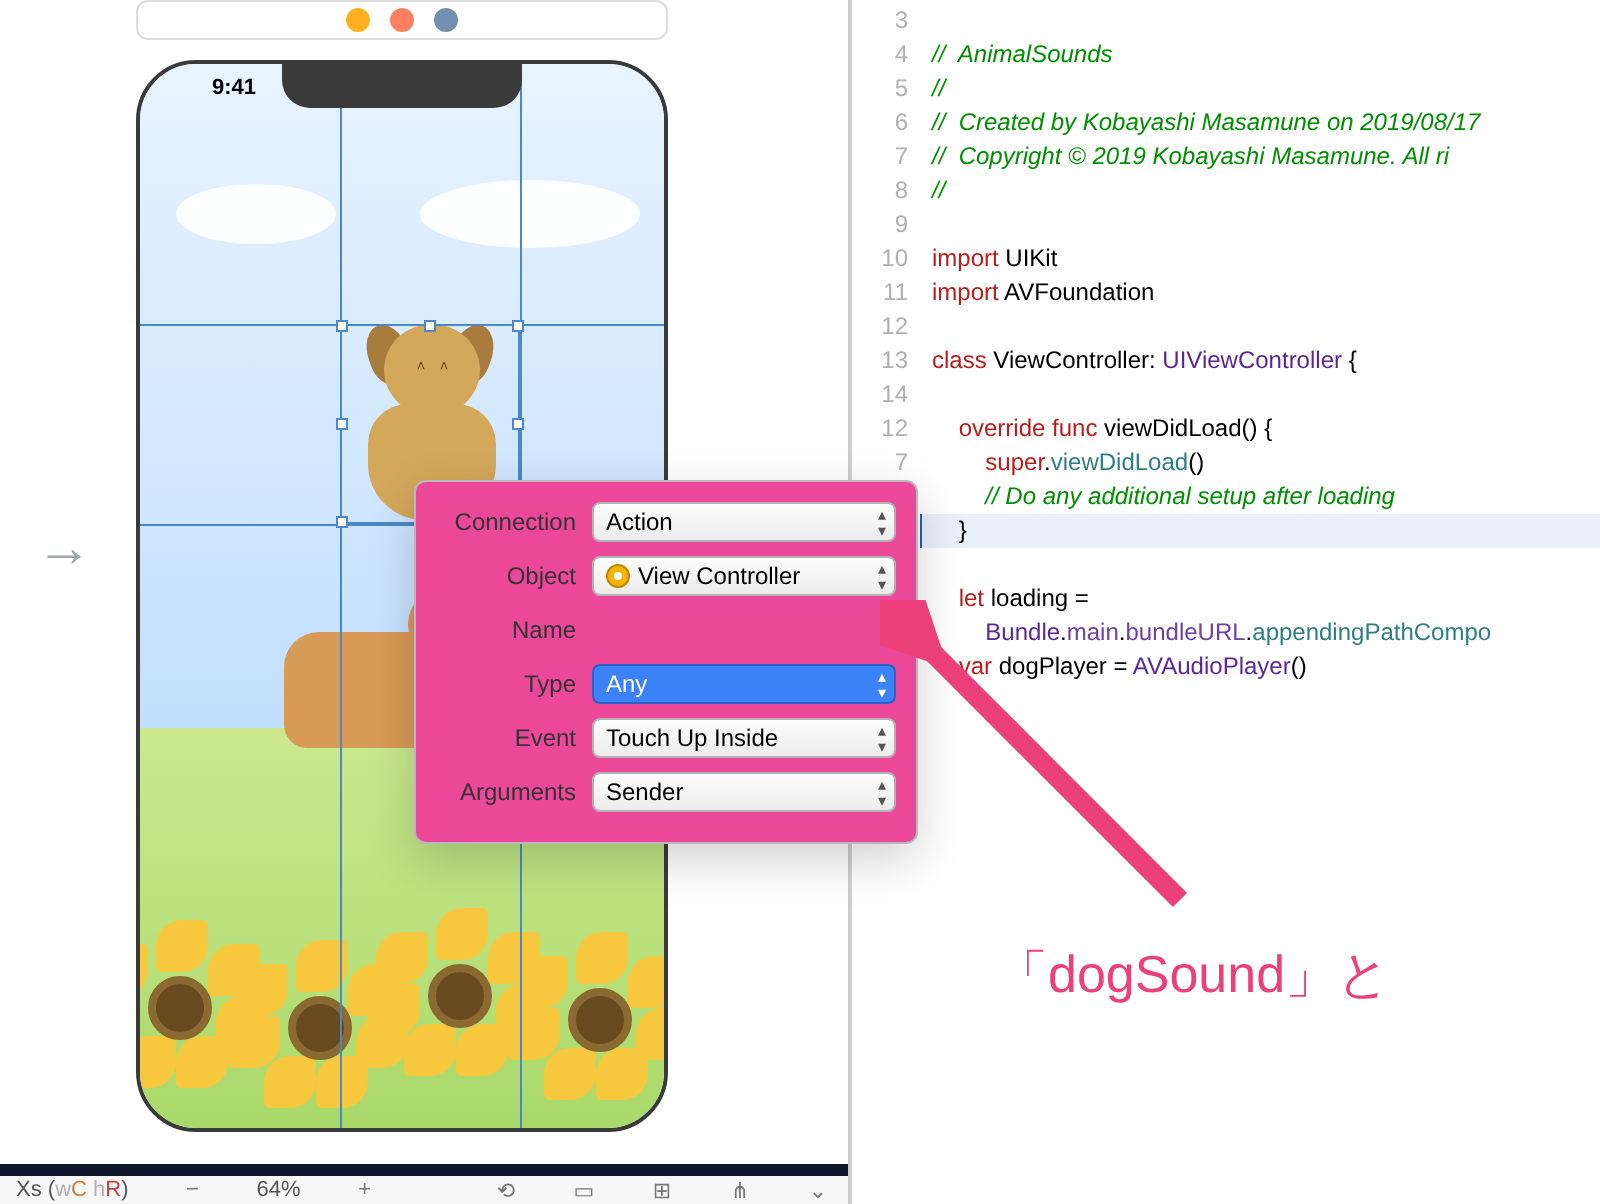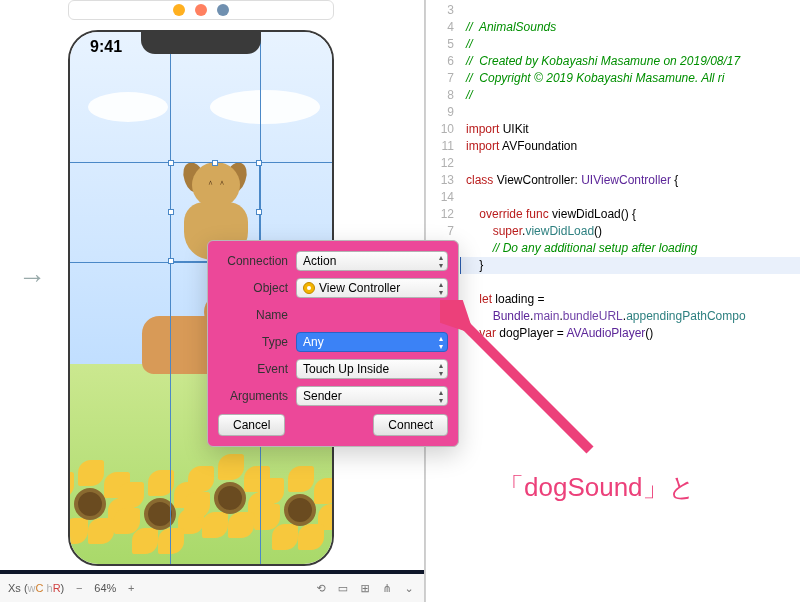--- a/index.html
+++ b/index.html
@@ -7,21 +7,21 @@
 
 
 .ib-panel { position: absolute; left: 0; top: 0; width: 425px; height: 602px; background: #fff; border-right: 1px solid #ccc; }
 .ib-header { position: absolute; top: 0; left: 68px; width: 266px; height: 20px; background: #fff; border: 1px solid #ddd; border-radius: 6px; display: flex; align-items: center; justify-content: center; gap: 10px; }
 .hb { width: 12px; height: 12px; border-radius: 50%; }
 .hb1 { background: #ffb020; } .hb2 { background: #ff8060; } .hb3 { background: #7090b0; }
 
 
 .iphone { position: absolute; left: 68px; top: 30px; width: 266px; height: 536px; background: #fff; border: 2px solid #3a3a3a; border-radius: 30px; overflow: hidden; }
 .notch { position: absolute; top:0; left:50%; transform:translateX(-50%); width: 120px; height: 22px; background:#3a3a3a; border-radius: 0 0 14px 14px; }
-.status-time { position:absolute; top:6px; left:20px; font-size:16px; font-weight:600; }
+.status-time { position:absolute; top:6px; left:36px; font-size:11px; font-weight:600; }
 .sky { position:absolute; top:0; left:0; right:0; height: 370px; background: linear-gradient(#e8f3ff 0%, #cfe6ff 60%, #bcdcff 100%); }
 .cloud { position:absolute; background:#fff; border-radius:50%; opacity:0.9; }
 .cloud.c1 { top:60px; left:18px; width:80px; height:30px; }
 .cloud.c2 { top:58px; left:140px; width:110px; height:34px; }
 .grass { position:absolute; bottom:0; left:0; right:0; height: 200px; background: linear-gradient(#cbe88f, #a9d96a); }
 .flower { position:absolute; bottom:20px; width:80px; height:80px; }
 .flower .center { position:absolute; left:24px; top:24px; width:32px; height:32px; background:#6a4b20; border-radius:50%; border:4px solid #8a6a30; }
 .flower .petal { position:absolute; width:26px; height:26px; background:#f7c83d; border-radius:50% 10% 50% 10%; }
 .flower .p1{top:-4px;left:28px;} .flower .p2{top:8px;left:54px;} .flower .p3{top:34px;left:58px;}
 .flower .p4{top:54px;left:38px;} .flower .p5{top:54px;left:12px;} .flower .p6{top:34px;left:-6px;}
@@ -45,21 +45,21 @@
 
 .guide-v { position:absolute; top:0; bottom:0; width:1px; background:#4a88c7; }
 .guide-h { position:absolute; left:0; right:0; height:1px; background:#4a88c7; }
 .sel-box { position:absolute; border:1px solid #4a88c7; }
 .handle { position:absolute; width:6px; height:6px; background:#fff; border:1px solid #4a88c7; }
 
 
 .ins-arrow { position:absolute; left:18px; top:258px; color:#9aa; font-size:28px; }
 
 
-.ib-footer { position:absolute; bottom:0; left:0; right:0; height:32px; background:#f7f7f7; border-top:4px solid #0f172a; display:flex; align-items:center; font-size:11px; color:#555; gap:8px; padding:0 8px;}
+.ib-footer { position:absolute; bottom:0; left:0; right:0; height:20px; background:#f7f7f7; border-top:6px solid #0f172a; display:flex; align-items:center; font-size:11px; color:#555; gap:25px; padding:0 8px;}
 .ib-footer .spacer{flex:1;}
 .ftr-ico { width:14px; height:14px; display:inline-flex; align-items:center; justify-content:center; font-size:11px; color:#777; }
 .cw { color:#b0b0b0; } .cc { color:#d08030; } .cr { color:#d04040; }
 
 
 .popover { position:absolute; left:207px; top:240px; width:252px; background:#ec4899; border:1px solid #b8b8b8; border-radius:6px; box-shadow:0 8px 24px rgba(0,0,0,0.18); z-index:50; padding:8px 10px 10px; }
 .row { display:flex; align-items:center; height:24px; margin-bottom:3px; }
 .row .lbl { width:78px; text-align:right; padding-right:8px; font-size:12px; color:#333; }
 .row .field { flex:1; position:relative; }
 .select { width:100%; height:20px; background:linear-gradient(#fdfdfd,#ececec); border:1px solid #b2b2b2; border-radius:4px; font-size:12px; padding:0 18px 0 6px; position:relative; display:flex; align-items:center; }
@@ -241,24 +241,20 @@
       </div>
   </div>
   <div class="row">
     <div class="lbl">Arguments</div>
     <div class="field">
         <div class="select">
           <span>Sender</span>
           <span class="caret">▴<br>▾</span>
         </div>
       </div>
-  </div>
-  <div class="pop-btns">
-    <button class="pbtn">Cancel</button>
-    <button class="pbtn">Connect</button>
   </div>
 </div>
 
 <div class="hlname" style="left:225px; top:297px; width:228px; height:30px;"></div>
 
 <div class="code-panel">
   <div class="hl-line" style="top:257px;"></div>
   <div class="caret-line" style="top:257px;"></div>
   <div class="gutter">
     <div>3</div>

